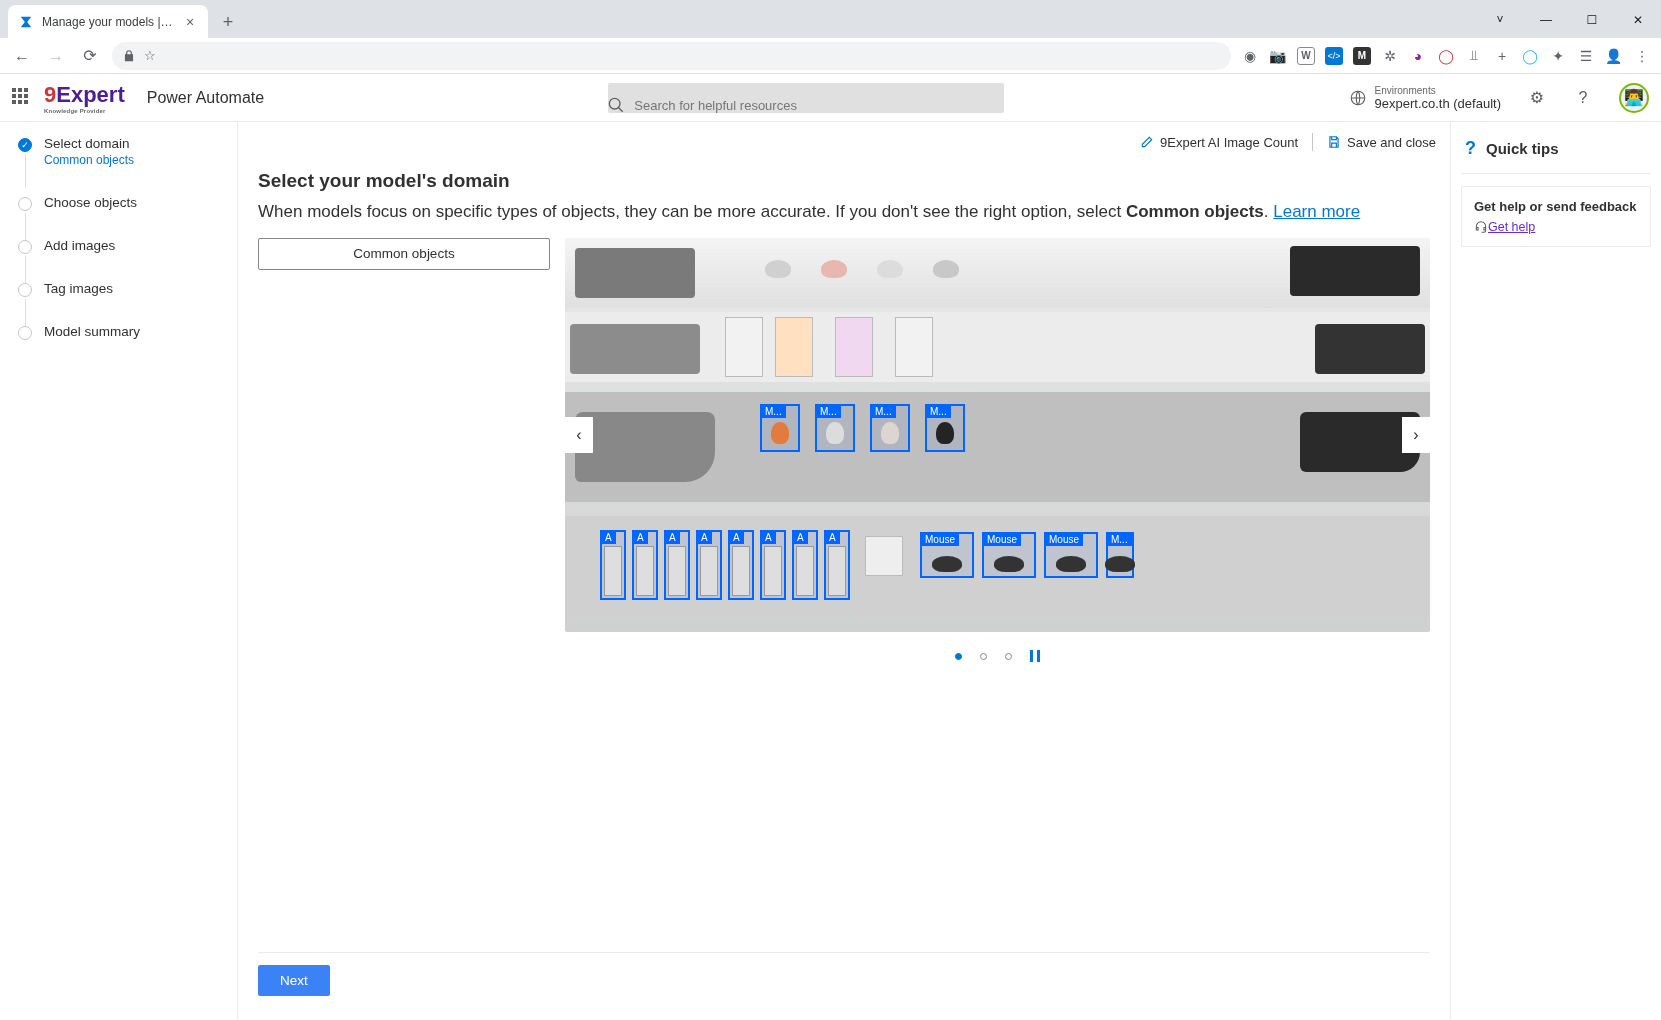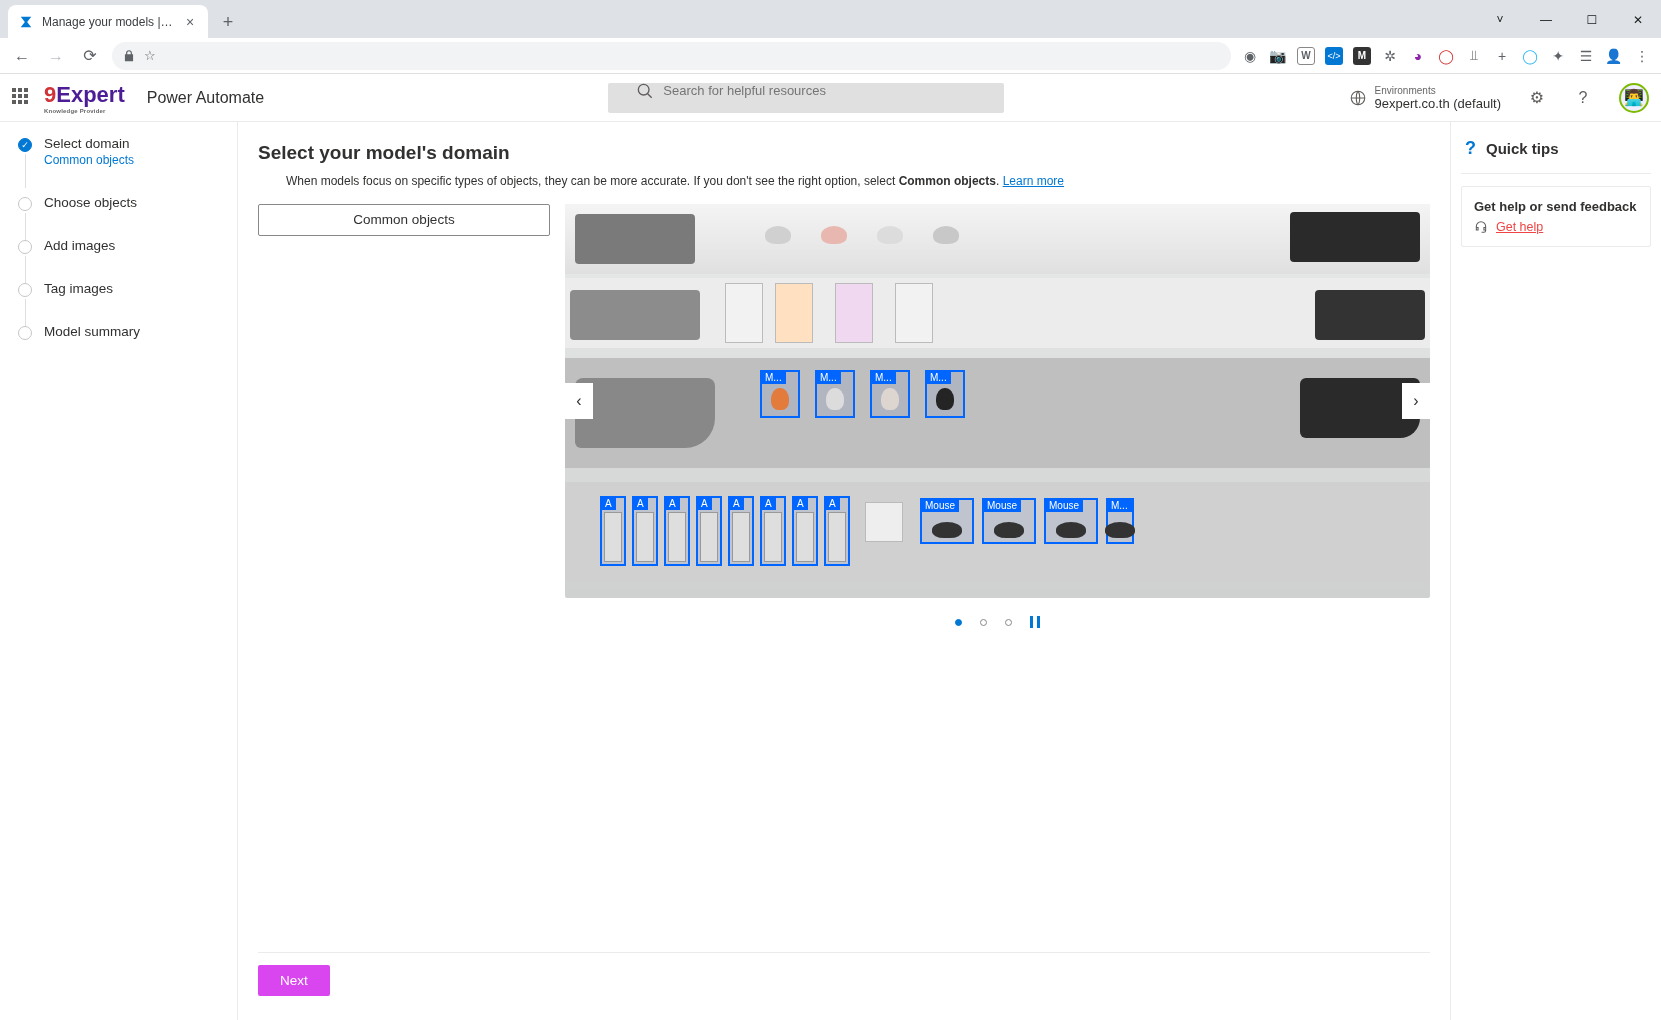--- a/index.html
+++ b/index.html
@@ -28,21 +28,21 @@
 
     
     .app-header { height: 48px; display: flex; align-items: center; padding: 0 12px; border-bottom: 1px solid #eaeaea; gap: 12px; }
     .waffle { width: 20px; height: 20px; display: grid; grid-template-columns: repeat(3, 4px); grid-template-rows: repeat(3, 4px); gap: 2px; }
     .waffle span { background: #605e5c; }
     .logo9e { font-weight: 700; font-size: 22px; }
     .logo9e .nine { color: #d13438; }
     .logo9e .expert { color: #4c1d95; }
     .logo9e .sub { display: block; font-size: 6px; color: #666; letter-spacing: 0.2px; }
     .app-name { font-size: 16px; color: #323130; font-weight: 500; margin-left: 10px; }
-    .search-box { margin-left: auto; margin-right: auto; width: 396px; height: 30px; background: #e1e0e0; border-radius: 2px; display: flex; align-items: flex-start; padding: 0 29px; gap: 10px; color: #605e5c; }
+    .search-box { margin-left: auto; margin-right: auto; width: 396px; height: 30px; background: #e1e0e0; border-radius: 2px; display: flex; align-items: flex-end; padding: 0 0; gap: 10px; color: #605e5c; }
     .search-box svg { flex-shrink: 0; }
     .search-box input { border: none; background: transparent; outline: none; flex: 1; font-size: 13px; color: #323130; }
     .hdr-right { display: flex; align-items: center; gap: 26px; }
     .env-block { display:flex; align-items:center; gap:8px; font-size:12px;}
     .env-text small{display:block; color:#666; font-size:10px;}
     .env-text span{ font-size:13px; }
     .hdr-icon { width: 20px; height: 20px; display:flex; align-items:center; justify-content:center; color:#605e5c; font-size:16px;}
     .avatar { width: 30px; height: 30px; border-radius: 50%; border: 2px solid #7CBB00; background:#eef; display:flex; align-items:center; justify-content:center; font-size:16px;}
 
     
@@ -60,21 +60,21 @@
     .step.active .dot { background: #0078d4; border-color: #0078d4; display:flex; align-items:center; justify-content:center;}
     .step.active .dot::after { content: '✓'; color: #fff; font-size: 9px; }
     .step-title { font-size: 13.5px; color: #323130; }
     .step-sub { font-size: 12px; color: #0078d4; margin-top: 2px; }
     .step .line { position: absolute; left: 6.5px; top: 18px; width: 1.5px; height: 34px; background: #e1dfdd; }
     .step:last-child .line{ display:none;}
 
     .center-area { flex: 1; padding: 20px; display:flex; flex-direction:column; overflow:hidden; position:relative; border-right:1px solid #edebe9;}
     .content-scroll { flex:1; overflow:auto; padding-bottom:10px; }
     .page-title { font-size: 19px; font-weight: 600; margin-bottom: 10px; }
-    .page-desc { font-size: 12px; color: #323130; margin-bottom: 16px; margin-left: 28px; }
+    .page-desc { font-size: 17px; color: #323130; margin-bottom: 16px; }
     .page-desc .learn { color: #0078d4; text-decoration: underline; }
 
     .content-row { display: flex; gap: 15px; }
     .options-col { width: 292px; display: flex; flex-direction: column; gap: 6px; }
     .opt-btn { height: 32px; border: 1px solid #8a8886; background: #fff; text-align: center; line-height: 30px; font-size: 13.5px; cursor: pointer; border-radius: 2px; }
     .opt-btn.selected { border: 2px solid #0078d4; background: #e5f1fb; line-height: 28px; }
 
     .preview-col { flex: 1; position: relative; }
     .preview-box { position: relative; height: 394px; background: linear-gradient(#e9eaea, #cfd0d0); overflow: hidden; border-radius: 2px; }
     .nav-arrow { position: absolute; top: 50%; transform: translateY(-50%); width: 28px; height: 36px; background: #fff; display:flex; align-items:center; justify-content:center; font-size:16px; color:#323130; z-index:5; }
@@ -90,28 +90,28 @@
     .prod-mouse-box .tag { position:absolute; top:-1px; left:-1px; background:#0066ff; color:#fff; font-size:10px; padding:1px 4px; white-space:nowrap; max-width:calc(100% + 2px); overflow:hidden; text-overflow:ellipsis;}
     .mini-mouse{ position:absolute; top:16px; left:50%; transform:translateX(-50%); width:18px; height:22px; border-radius:50% 50% 40% 40%; }
     .prodbox{ position:absolute; width:38px; height:60px; background:#f2f2f2; border:1px solid #bbb;}
 
     .pager { display: flex; align-items: center; justify-content: center; gap: 18px; margin-top: 18px; }
     .pager-dot { width: 7px; height: 7px; border-radius: 50%; border: 1px solid #8a8886; }
     .pager-dot.active { background: #0078d4; border-color: #0078d4; }
     .pager-pause { width: 10px; height: 12px; border-left: 3px solid #0078d4; border-right: 3px solid #0078d4; }
 
     .footer-bar { border-top: 1px solid #edebe9; padding: 12px 0 4px; margin-top:auto; }
-    .next-btn { background: #d946ef; color: #fff; border: none; padding: 8px 22px; font-size: 13.5px; cursor: pointer; border-radius: 2px; }
+    .next-btn { background: #3b82f6; color: #fff; border: none; padding: 8px 22px; font-size: 13.5px; cursor: pointer; border-radius: 2px; }
 
     .quicktips { width: 210px; padding: 10px; }
     .qt-hdr { display: flex; align-items: center; gap: 10px; font-size: 15px; font-weight: 600; padding: 6px 4px 14px; border-bottom:1px solid #edebe9;}
     .qt-card { border: 1px solid #edebe9; border-radius: 2px; padding: 12px; margin-top: 12px; font-size: 12.5px; }
     .qt-card .title { font-weight: 600; font-size: 13px; margin-bottom: 6px; }
     .qt-card .body { color: #323130; margin-bottom: 12px; line-height:1.35;}
-    .qt-link { display: flex; align-items: center; gap: 8px; color: #ef4444; text-decoration: underline; }
+    .qt-link { display: flex; align-items: center; color: #6d28d9; text-decoration: underline; }
   </style>
 </head>
 <body>
 
 <div class="browser-chrome">
   <div class="tab">
     <span class="tab-favicon">
       <svg width="14" height="14" viewBox="0 0 24 24">
           <path fill="#0078d4" d="M3 3 L21 3 L14 12 L21 21 L3 21 L10 12 Z"></path>
         </svg>
@@ -221,20 +221,35 @@
         <div class="line"></div>
       <div class="step-title">Tag images</div>
     </div>
     <div class="step">
       <div class="dot"></div>
       <div class="step-title">Model summary</div>
     </div>
   </div>
 
   <div class="center-area">
+    <div class="top-actions" style="margin:-20px -20px 8px;">
+      <div class="top-action">
+        <svg width="14" height="14" viewBox="0 0 24 24">
+            <path fill="none" stroke="#0078d4" stroke-width="2" d="M4 20h4L20 8l-4-4L4 16v4z"></path>
+          </svg>
+        <span>9Expert AI Image Count</span>
+      </div>
+      <div class="divider-v"></div>
+      <div class="top-action">
+        <svg width="14" height="14" viewBox="0 0 24 24">
+            <path fill="none" stroke="#0078d4" stroke-width="2" d="M5 3h11l3 3v15H5V3zm3 0v5h8V3M8 14h8v7H8z"></path>
+          </svg>
+        <span>Save and close</span>
+      </div>
+    </div>
 
     <div class="content-scroll">
       <div class="page-title">Select your model's domain</div>
       <div class="page-desc">
         <span>When models focus on specific types of objects, they can be more accurate. If you don't see the right option, select </span><b>Common objects</b>. <a class="learn" href="#">Learn more</a>
       </div>
 
       <div class="content-row">
         <div class="options-col">
           <div class="opt-btn">Common objects</div>

